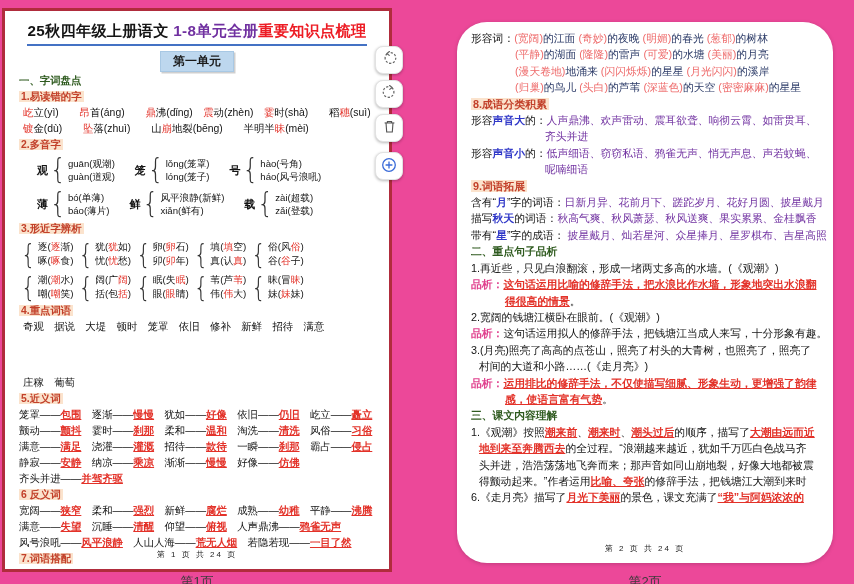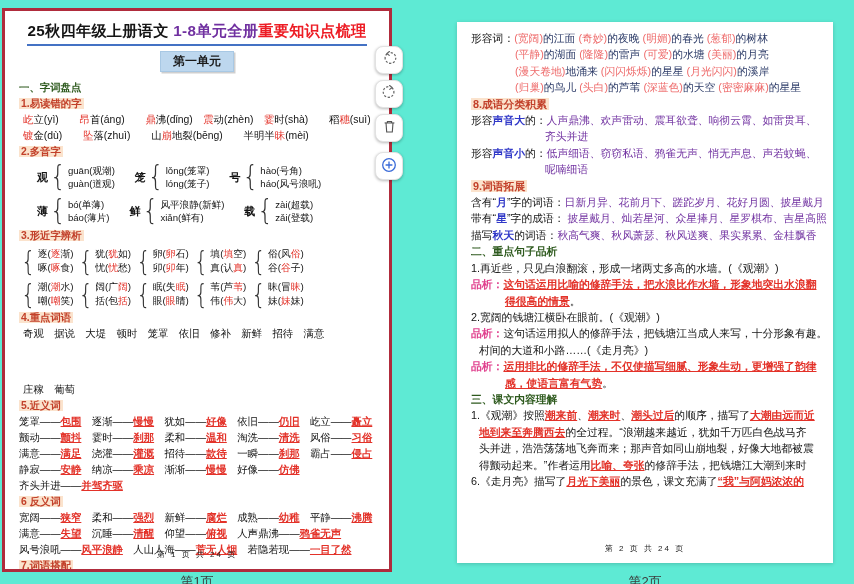--- a/index.html
+++ b/index.html
@@ -1,26 +1,26 @@
 <!DOCTYPE html>
 <html><head>
 <meta charset="utf-8">
 <style>
   html,body{margin:0;padding:0;background:#ececec;font-family:"Liberation Sans","DejaVu Sans",sans-serif;}
-  .canvas{position:relative;width:854px;height:584px;overflow:hidden;background:#5eead4;}
+  .canvas{position:relative;width:854px;height:584px;overflow:hidden;background:#ec4899;}
 
   .page{position:absolute;background:#ffffff;overflow:hidden;box-sizing:border-box;}
   .page1{left:2px;top:8px;width:390px;height:564px;border:3px solid #b02c3c;padding:4px 14px 0 14px;}
-  .page2{left:457px;top:22px;width:376px;height:541px;box-shadow:0 1px 4px rgba(0,0,0,0.18);padding:8px 12px 0 14px;}
+  .page2{left:457px;top:22px;width:376px;height:541px;box-shadow:0 1px 4px rgba(0,0,0,0.18);padding:8px 12px 0 14px;border-radius:30px;}
 
   .title{text-align:center;margin:6px 0 5px 0;font-size:15.2px;font-weight:bold;}
   .title-inner{display:inline-block;border-bottom:2px solid #4472c4;padding-bottom:2px;letter-spacing:0.3px;}
   .tk{color:#141414}.tp{color:#7030a0}.tr{color:#ed1c24}
 
-  .badge-row{text-align:center;margin:1px 0 8px 0;}
+  .badge-row{text-align:center;margin:1px 0 1px 0;}
   .badge{display:inline-block;background:#bdd7ee;border:1px solid #a8c8e4;box-shadow:1.5px 1.5px 0 #cfcfcf;
          padding:1px 12px;font-weight:bold;font-size:12px;color:#1a1a1a;}
 
   .line{line-height:16px;font-size:10.4px;color:#141414;white-space:nowrap;}
   .page2 .line{line-height:16.4px;font-size:10.8px;}
 
   .run{white-space:pre;}
   .k{color:#141414}
   .r{color:#e33229}
   .ru{color:#e33229;text-decoration:underline;font-weight:bold;}
@@ -223,28 +223,29 @@
         <div class="line" style="padding-left: 44px;"><span class="run prd">(平静)</span><span class="run nv">的湖面 </span><span class="run prd">(隆隆)</span><span class="run nv">的雷声 </span><span class="run prd">(可爱)</span><span class="run nv">的水塘 </span><span class="run prd">(美丽)</span><span class="run nv">的月亮</span></div>
         <div class="line" style="padding-left: 44px;"><span class="run prd">(漫天卷地)</span><span class="run nv">地涌来 </span><span class="run prd">(闪闪烁烁)</span><span class="run nv">的星星 </span><span class="run prd">(月光闪闪)</span><span class="run nv">的溪岸</span></div>
         <div class="line" style="padding-left: 44px;"><span class="run prd">(归巢)</span><span class="run nv">的鸟儿 </span><span class="run prd">(头白)</span><span class="run nv">的芦苇 </span><span class="run prd">(深蓝色)</span><span class="run nv">的天空 </span><span class="run prd">(密密麻麻)</span><span class="run nv">的星星</span></div>
         <div class="line"><span class="run hl">8.成语分类积累</span></div>
         <div class="line"><span class="run k">形容</span><span class="run bl">声音大</span><span class="run k">的：</span><span class="run p">人声鼎沸、欢声雷动、震耳欲聋、响彻云霄、如雷贯耳、</span></div>
         <div class="line" style="padding-left: 74px;"><span class="run p">齐头并进</span></div>
         <div class="line"><span class="run k">形容</span><span class="run bl">声音小</span><span class="run k">的：</span><span class="run p">低声细语、窃窃私语、鸦雀无声、悄无声息、声若蚊蝇、</span></div>
         <div class="line" style="padding-left: 74px;"><span class="run p">呢喃细语</span></div>
         <div class="line"><span class="run hl">9.词语拓展</span></div>
         <div class="line"><span class="run k">含有“</span><span class="run bl">月</span><span class="run k">”字的词语：</span><span class="run p">日新月异、花前月下、蹉跎岁月、花好月圆、披星戴月</span></div>
+        <div class="line"><span class="run k">描写</span><span class="run bl">秋天</span><span class="run k">的词语：</span><span class="run p">秋高气爽、秋风萧瑟、秋风送爽、果实累累、金桂飘香</span></div>
         <div class="line"><span class="run k">带有“</span><span class="run bl">星</span><span class="run k">”字的成语： </span><span class="run p">披星戴月、灿若星河、众星捧月、星罗棋布、吉星高照</span></div>
-        <div class="line"><span class="run k">描写</span><span class="run bl">秋天</span><span class="run k">的词语：</span><span class="run p">秋高气爽、秋风萧瑟、秋风送爽、果实累累、金桂飘香</span></div>
         <div class="line"><span class="run g">二、重点句子品析</span></div>
         <div class="line"><span class="run k">1.再近些，只见白浪翻滚，形成一堵两丈多高的水墙。(《观潮》)</span></div>
         <div class="line"><span class="run pk">品析：</span><span class="run ru">这句话运用比喻的修辞手法，把水浪比作水墙，形象地突出水浪翻</span></div>
         <div class="line" style="padding-left: 34px;"><span class="run ru">得很高的情景</span><span class="run k">。</span></div>
         <div class="line"><span class="run k">2.宽阔的钱塘江横卧在眼前。(《观潮》)</span></div>
         <div class="line"><span class="run pk">品析：</span><span class="run k">这句话运用拟人的修辞手法，把钱塘江当成人来写，十分形象有趣。</span></div>
+        <div class="line"><span class="run k">3.(月亮)照亮了高高的点苍山，照亮了村头的大青树，也照亮了，照亮了</span></div>
         <div class="line" style="padding-left: 8px;"><span class="run k">村间的大道和小路……(《走月亮》)</span></div>
         <div class="line"><span class="run pk">品析：</span><span class="run ru">运用排比的修辞手法，不仅使描写细腻、形象生动，更增强了韵律</span></div>
         <div class="line" style="padding-left: 34px;"><span class="run ru">感，使语言富有气势</span><span class="run k">。</span></div>
         <div class="line"><span class="run g">三、课文内容理解</span></div>
         <div class="line"><span class="run k">1.《观潮》按照</span><span class="run ru">潮来前</span><span class="run k">、</span><span class="run ru">潮来时</span><span class="run k">、</span><span class="run ru">潮头过后</span><span class="run k">的顺序，描写了</span><span class="run ru">大潮由远而近</span></div>
         <div class="line" style="padding-left: 8px;"><span class="run ru">地到来至奔腾西去</span><span class="run k">的全过程。“浪潮越来越近，犹如千万匹白色战马齐</span></div>
         <div class="line" style="padding-left: 8px;"><span class="run k">头并进，浩浩荡荡地飞奔而来；那声音如同山崩地裂，好像大地都被震</span></div>
         <div class="line" style="padding-left: 8px;"><span class="run k">得颤动起来。”作者运用</span><span class="run ru">比喻、夸张</span><span class="run k">的修辞手法，把钱塘江大潮到来时</span></div>
         <div class="line"><span class="run k">6.《走月亮》描写了</span><span class="run ru">月光下美丽</span><span class="run k">的景色，课文充满了</span><span class="run ru">“我”与阿妈浓浓的</span></div>
       </div>

